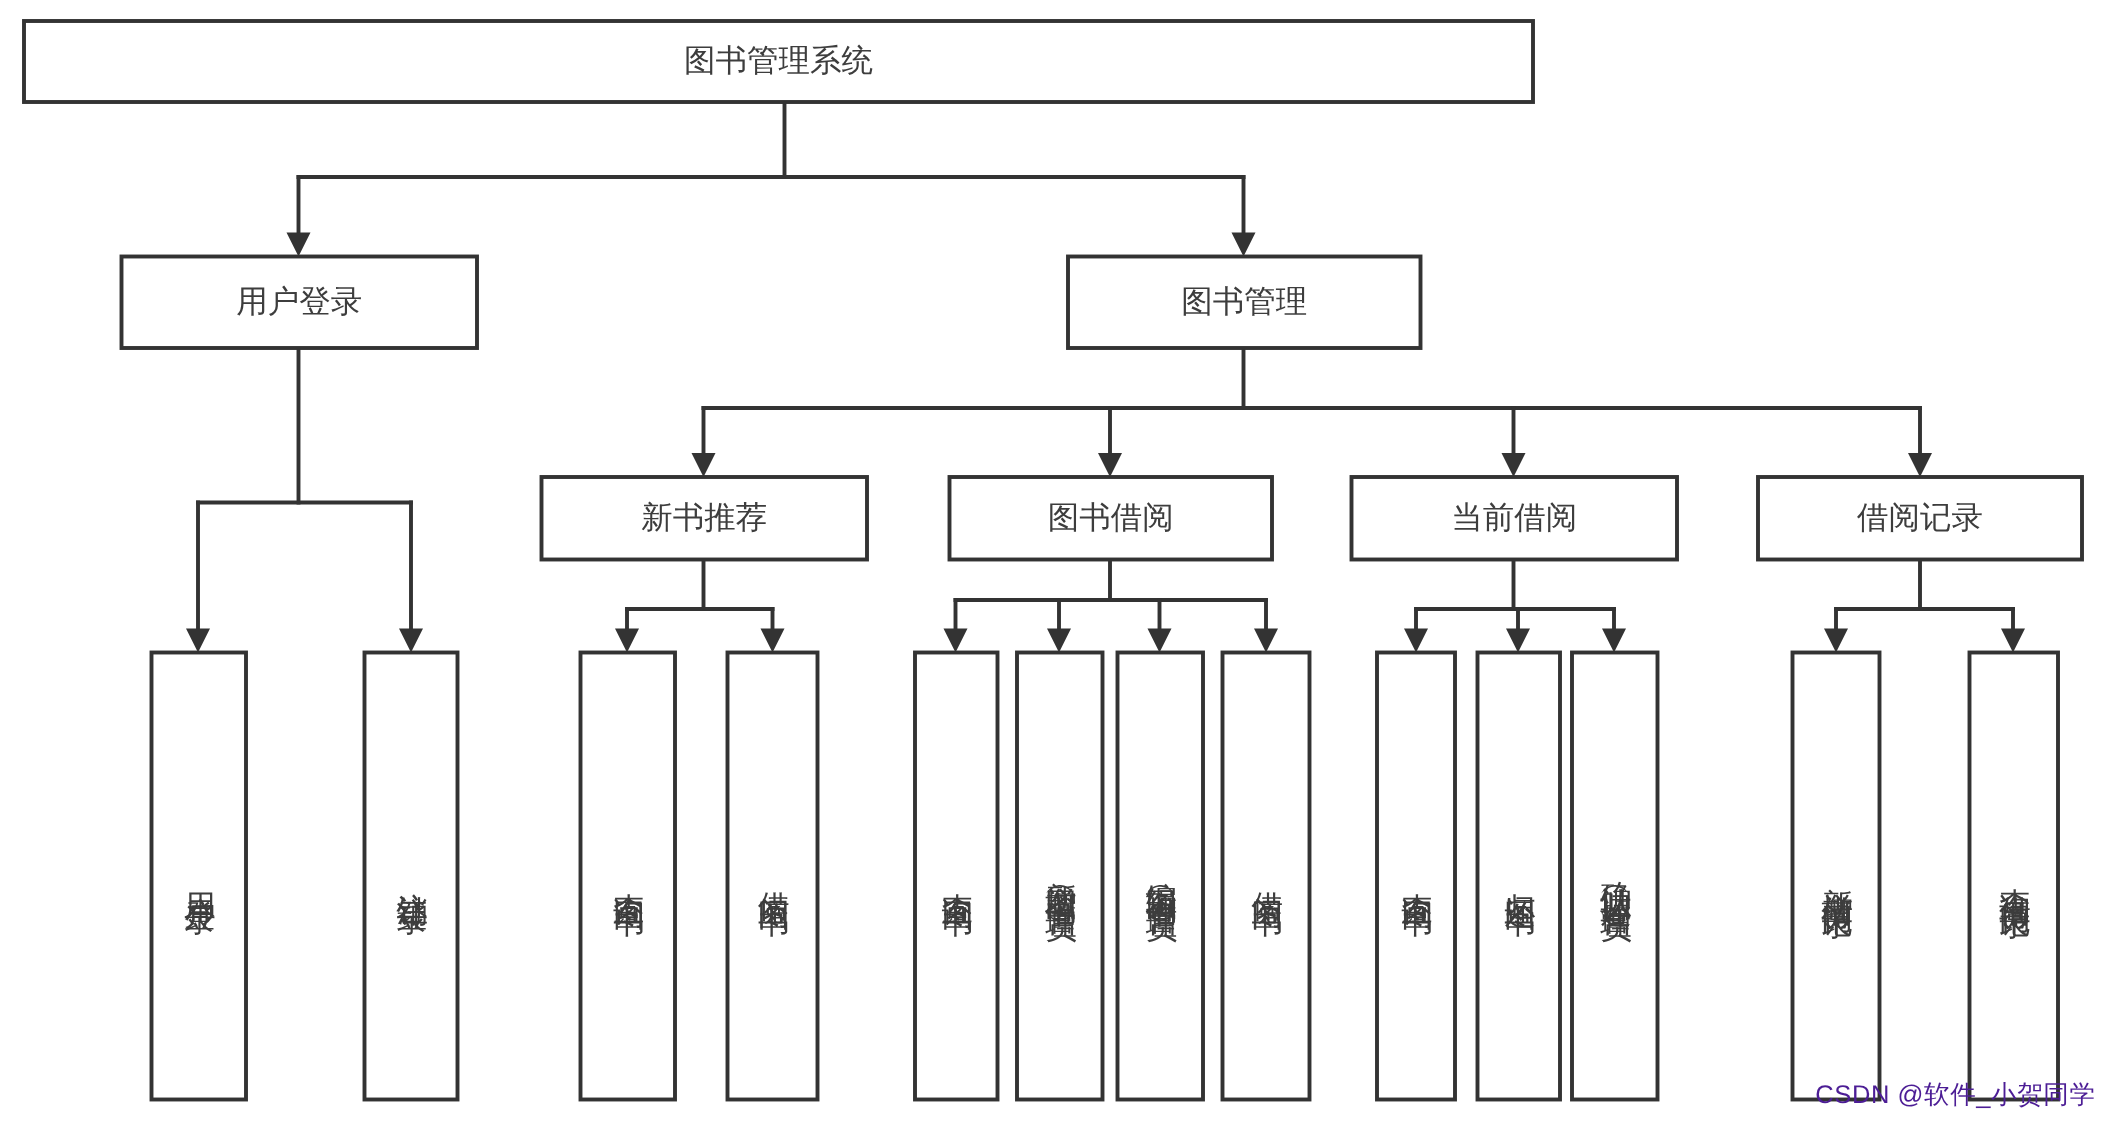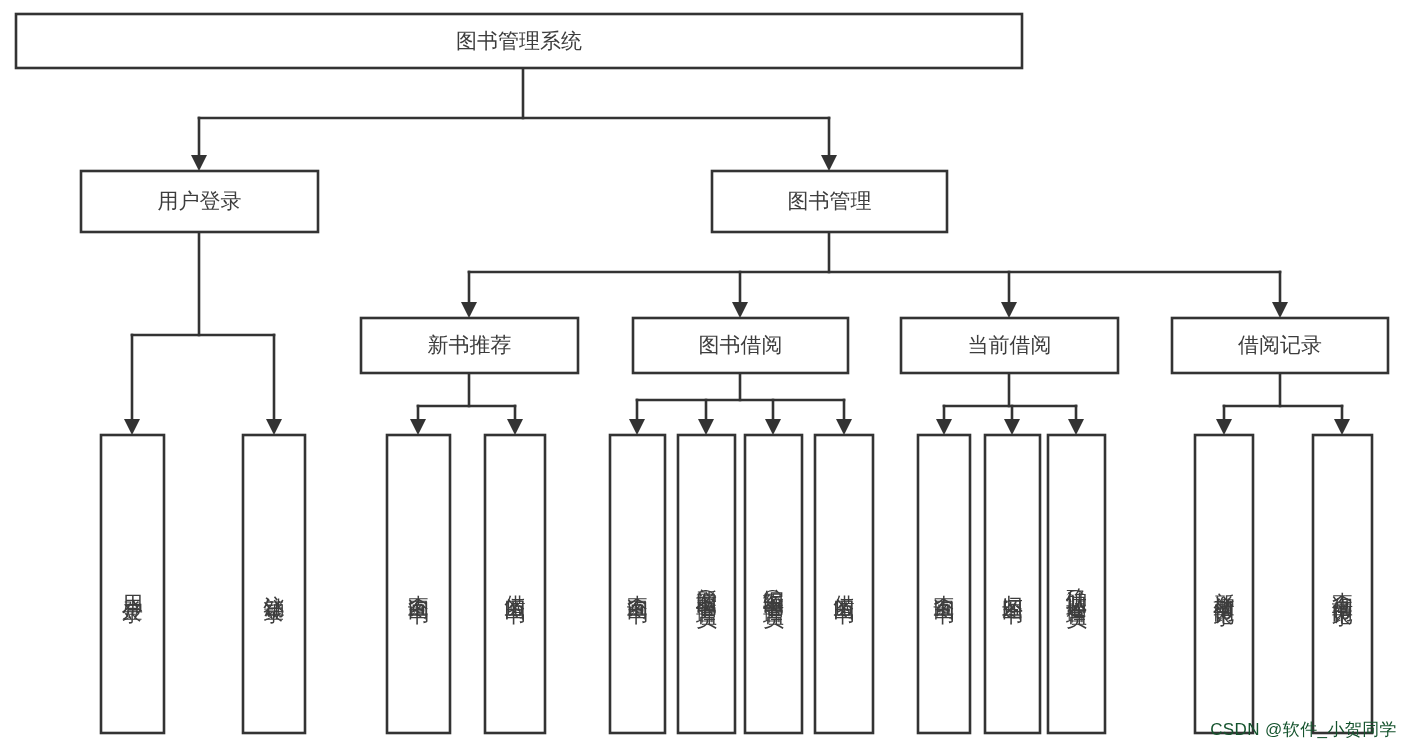--- a/index.html
+++ b/index.html
@@ -46,21 +46,21 @@
     fill: #3d3d3d;
     text-anchor: middle;
     dominant-baseline: middle;
   }
   .watermark-text {
     position: absolute;
     right: 8px;
     bottom: 6px;
     font-family: "Liberation Sans", "DejaVu Sans", sans-serif;
     font-size: 17px;
-    color: #14532d;
+    color: #4c1d95;
     white-space: nowrap;
     letter-spacing: 0.4px;
     pointer-events: none;
   }
 </style>
 </head>
 <body>
 
 <div id="diagram-root">
   <svg id="tree-svg" viewBox="0 0 1405 747" xmlns="http://www.w3.org/2000/svg">

